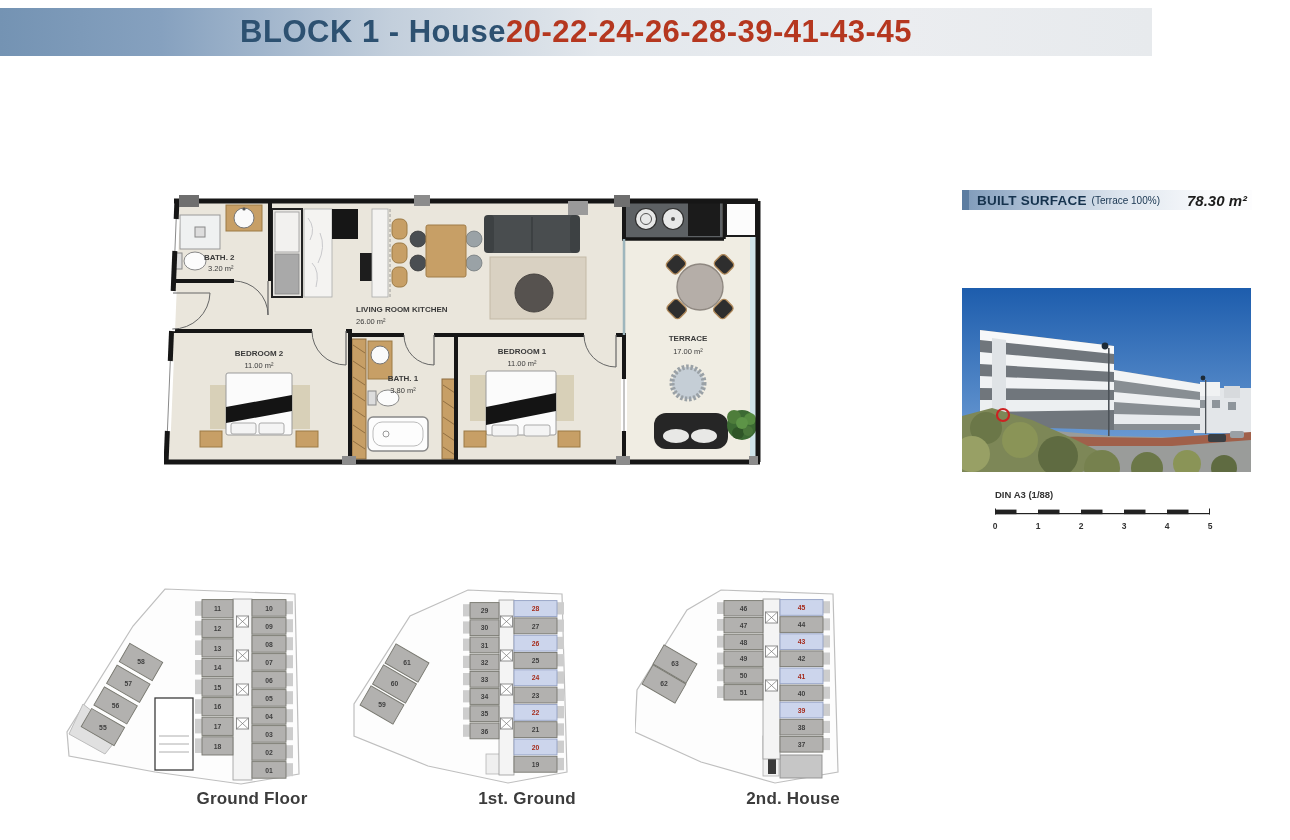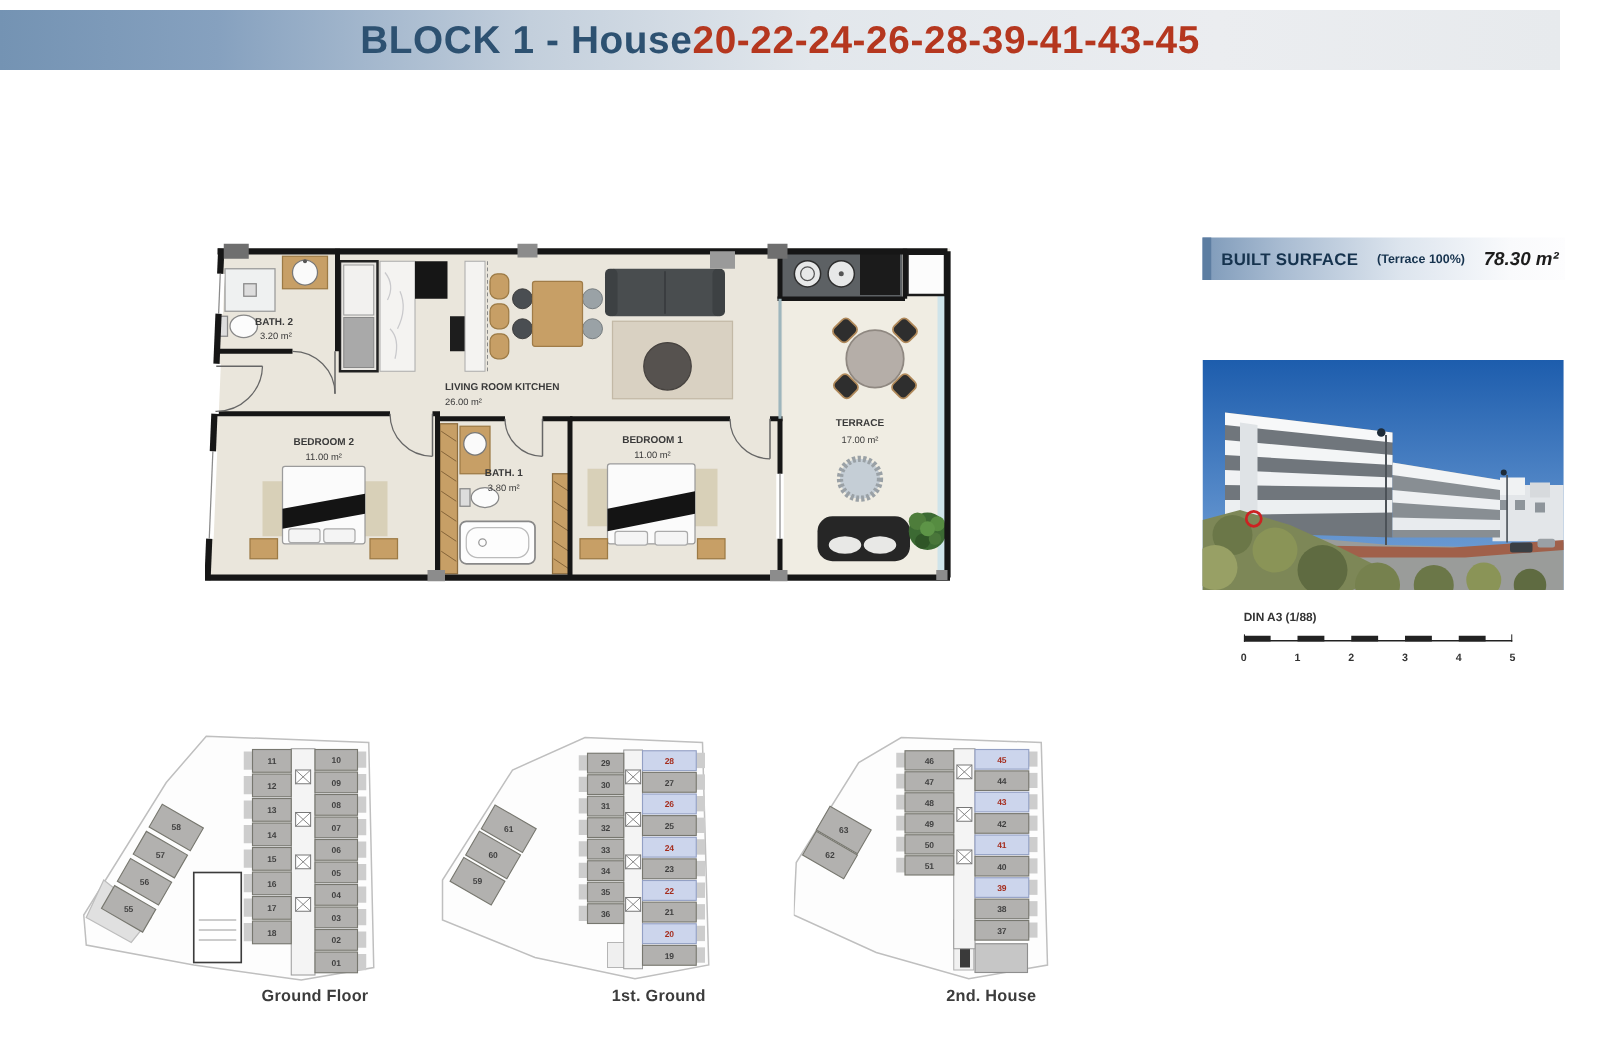--- a/index.html
+++ b/index.html
@@ -1,49 +1,49 @@
 <!DOCTYPE html>
 <html><head>
 <meta charset="utf-8">
 <style>
   html,body{margin:0;padding:0;background:#fff;}
   body{width:1290px;height:840px;position:relative;font-family:"Liberation Sans",sans-serif;overflow:hidden;}
 
   
-  .header-band{position:absolute;left:0;top:8px;width:1248px;height:48px;
+  .header-band{position:absolute;left:0;top:8px;width:1152px;height:48px;
     background:linear-gradient(90deg,#7493b3 0%,#86a1bf 14%,#c3cfdc 34%,#e2e7ec 52%,#ebedf0 78%,#e7eaed 100%);
     display:flex;align-items:center;justify-content:center;text-align:center;}
   .header-band .t1{font-size:31px;font-weight:700;color:#2d5171;letter-spacing:.5px;}
   .header-band .t2{font-size:31px;font-weight:700;color:#b5371f;letter-spacing:.5px;}
 
   
   .surface-panel{position:absolute;left:962px;top:190px;width:290px;}
-  .surface-row{position:relative;height:34px;margin-bottom:5px;display:flex;align-items:center;
+  .surface-row{position:relative;height:20px;margin-bottom:5px;display:flex;align-items:center;
     background:linear-gradient(90deg,#7e9ab9 0%,#a9bcd2 22%,#dde5ee 55%,#f9fafc 85%,#fdfdfe 100%);}
   .surface-row .cap{width:7px;height:100%;background:#5c7da1;flex:0 0 auto;}
   .surface-row .slabel{font-size:13.5px;font-weight:700;color:#16334e;margin-left:8px;letter-spacing:.2px;}
-  .surface-row .snote{font-size:10px;font-weight:700;color:#16334e;margin-left:15px;text-align:right;}
+  .surface-row .snote{font-size:10px;font-weight:400;color:#16334e;margin-left:5px;text-align:right;}
   .surface-row .svalue{margin-left:auto;margin-right:5px;font-size:15px;font-weight:700;color:#1c1c1c;font-style:italic;}
 
   
   .photo{position:absolute;left:962px;top:288px;width:289px;height:184px;}
 
   
   .scalebar{position:absolute;left:995px;top:489px;width:218px;}
   .scale-label{font-size:9.5px;font-weight:700;color:#333;margin-bottom:2px;}
   .scale-ticks{position:relative;height:12px;width:215px;margin-top:1px;}
   .scale-ticks span{position:absolute;top:0;transform:translateX(-50%);font-size:8.5px;font-weight:700;color:#333;}
 
   
   .mainplan{position:absolute;left:164px;top:193px;width:600px;height:277px;}
   .mainplan text{font-family:"Liberation Sans",sans-serif;}
 
   
   .miniplan{position:absolute;top:586px;width:255px;height:235px;}
-  .floor-label{position:absolute;top:203px;transform:translateX(-50%);font-size:13px;font-weight:700;color:#3c3c3c;letter-spacing:.2px;white-space:nowrap;}
+  .floor-label{position:absolute;top:203px;transform:translateX(-50%);font-size:17px;font-weight:700;color:#3c3c3c;letter-spacing:.2px;white-space:nowrap;}
 </style>
 </head>
 <body>
 
 <div class="header-band">
   <span class="t1">BLOCK 1 - House</span>
   <span class="t2">20-22-24-26-28-39-41-43-45</span>
 </div>
 
 <div class="mainplan">

